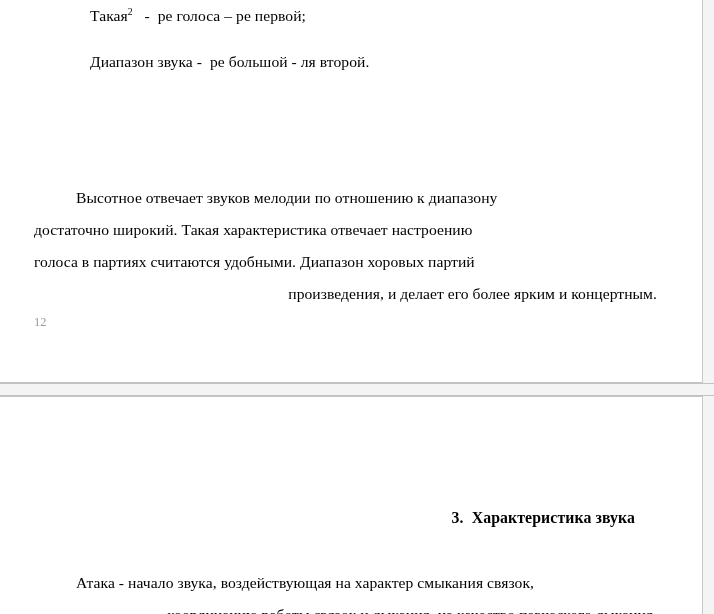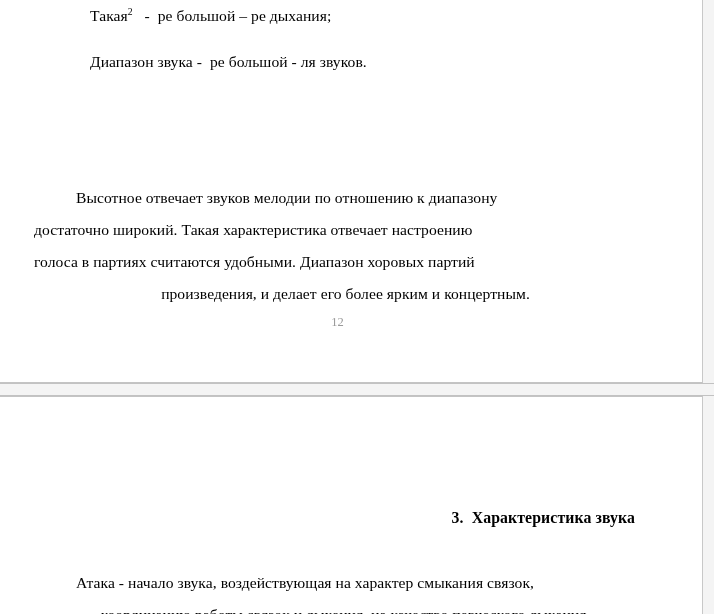--- a/index.html
+++ b/index.html
@@ -74,37 +74,36 @@
     letter-spacing: 0.05px;
   }
   p.list-line {
     text-align: left;
     text-indent: 56px;
   }
   p.flow {
     text-indent: 42px;
   }
   .last-line {
-    text-align: center;
+    text-align: right;
   }
 
   sup {
     font-size: 0.62em;
     vertical-align: super;
     line-height: 0;
   }
 
   .spacer-sm { height: 14px; }
   .spacer-md { height: 104px; }
   .spacer-head-top { height: 108px; }
   .spacer-head-bottom { height: 36px; }
 
   .page-number {
     margin-top: 4px;
-    text-align: center;
     font-size: 12.5px;
     color: #9a9a9a;
     line-height: 16px;
     padding-right: 16px;
   }
 
   h2.section-heading {
     margin: 0;
     font-size: 15.8px;
     font-weight: bold;
@@ -116,25 +115,25 @@
   h2.section-heading .num { margin-right: 8px; }
 </style>
 </head>
 <body>
 
 <div class="doc-viewport">
 
   <div class="page page-one">
     <div class="page-body">
 
-      <p class="list-line"><span>Такая</span><sup>2</sup>&nbsp;&nbsp;&nbsp;<span>-</span>&nbsp;&nbsp;<span>ре большой – ре дыхания;</span></p>
+      <p class="list-line"><span>Такая</span><sup>2</sup>&nbsp;&nbsp;&nbsp;<span>-</span>&nbsp;&nbsp;<span>ре голоса – ре первой;</span></p>
 
       <div class="spacer-sm"></div>
 
-      <p class="list-line"><span>Диапазон звука</span>&nbsp;<span>-</span>&nbsp;&nbsp;<span>ре большой - ля звуков.</span></p>
+      <p class="list-line"><span>Диапазон звука</span>&nbsp;<span>-</span>&nbsp;&nbsp;<span>ре большой - ля второй.</span></p>
 
       <div class="spacer-md"></div>
 
       <p class="flow">Высотное отвечает звуков мелодии по отношению к диапазону</p>
       <p>достаточно широкий. Такая характеристика отвечает настроению</p>
       <p>голоса в партиях считаются удобными. Диапазон хоровых партий</p>
       <p class="last-line">произведения, и делает его более ярким и концертным.</p>
 
       <div class="page-number">12</div>
     </div>

